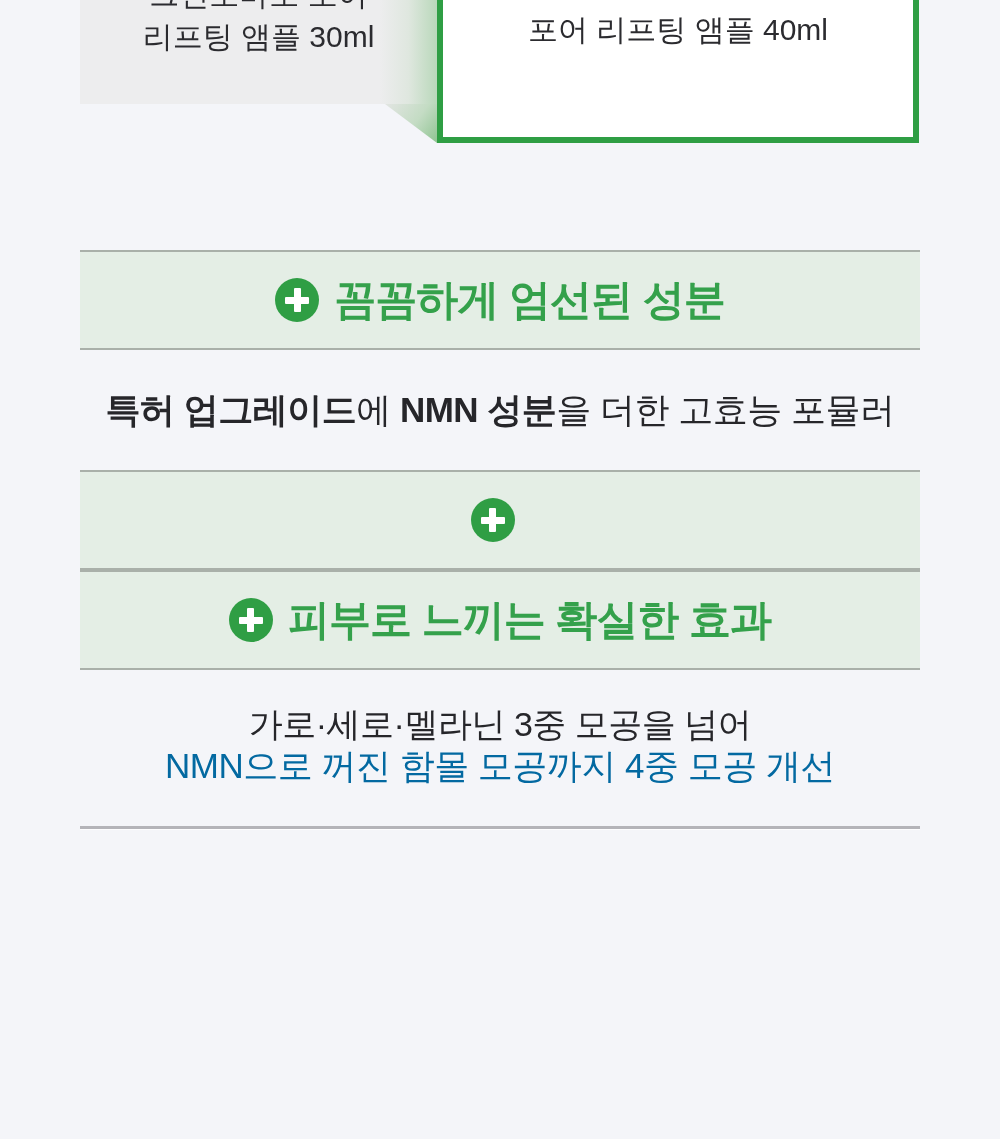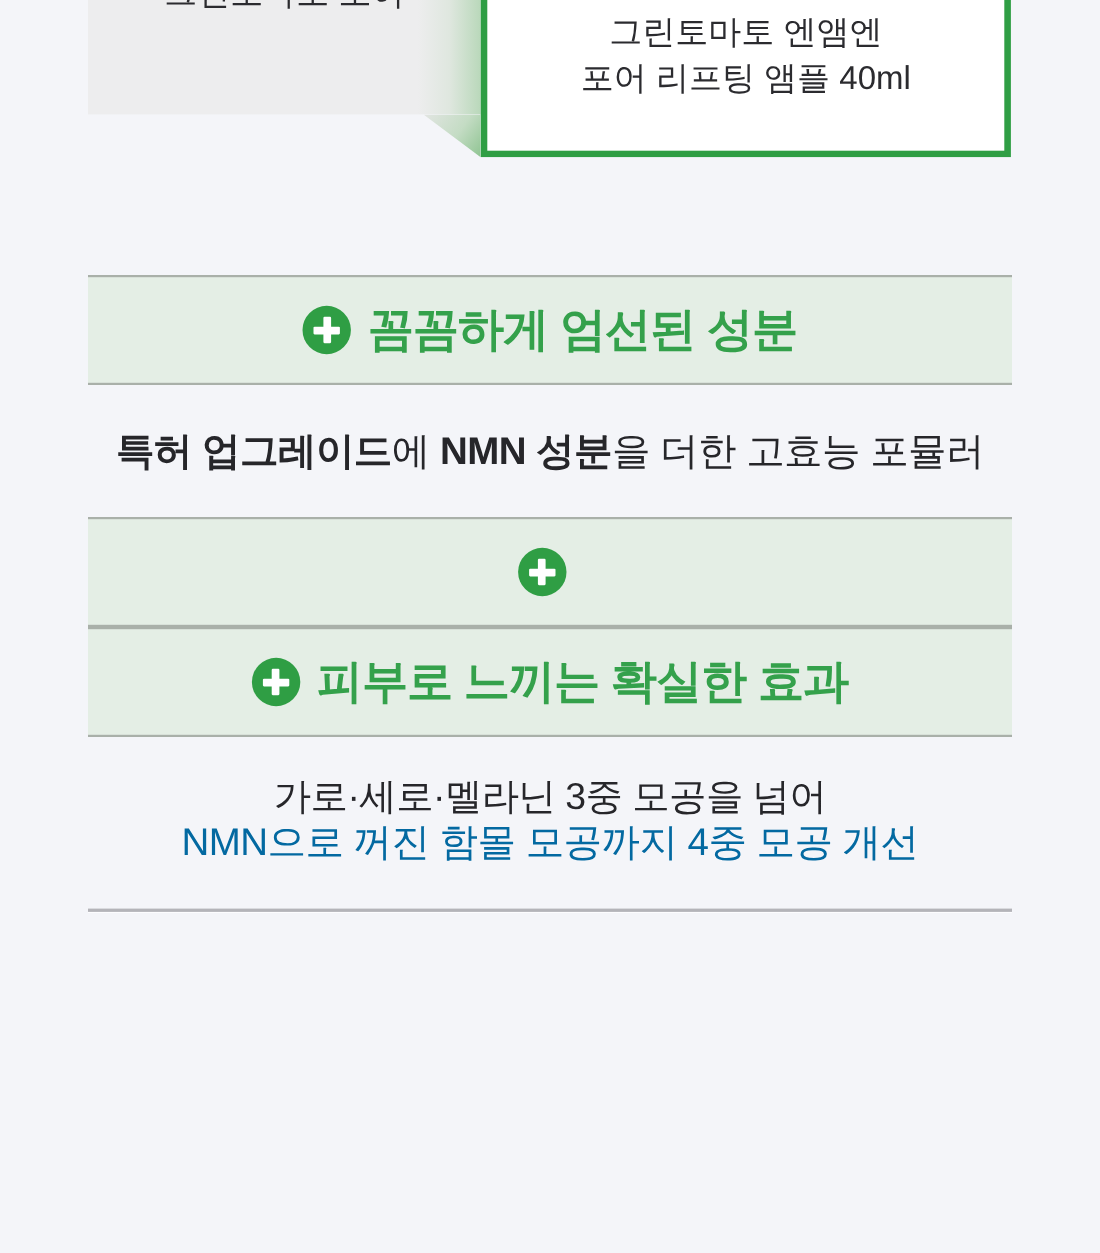--- a/index.html
+++ b/index.html
@@ -103,26 +103,26 @@
     border-bottom:1px solid #fdfdff;
   }
 </style>
 </head>
 <body>
 
 <div class="top-section">
   <div class="before-box">
     <div class="before-text">
       <div>그린토마토 포어</div>
+      <div>리프팅 앰플 30ml</div>
     </div>
   </div>
   <div class="fold-triangle"></div>
   <div class="after-box">
     <div class="after-text">
-      <div>그린토마토 엔앰엔</div>
       <div>포어 리프팅 앰플 40ml</div>
     </div>
   </div>
 </div>
 
 <div class="content">
 
   <div class="banner banner-first">
     <span class="plus-icon"></span>
     <span class="banner-title">꼼꼼하게 엄선된 성분</span>

